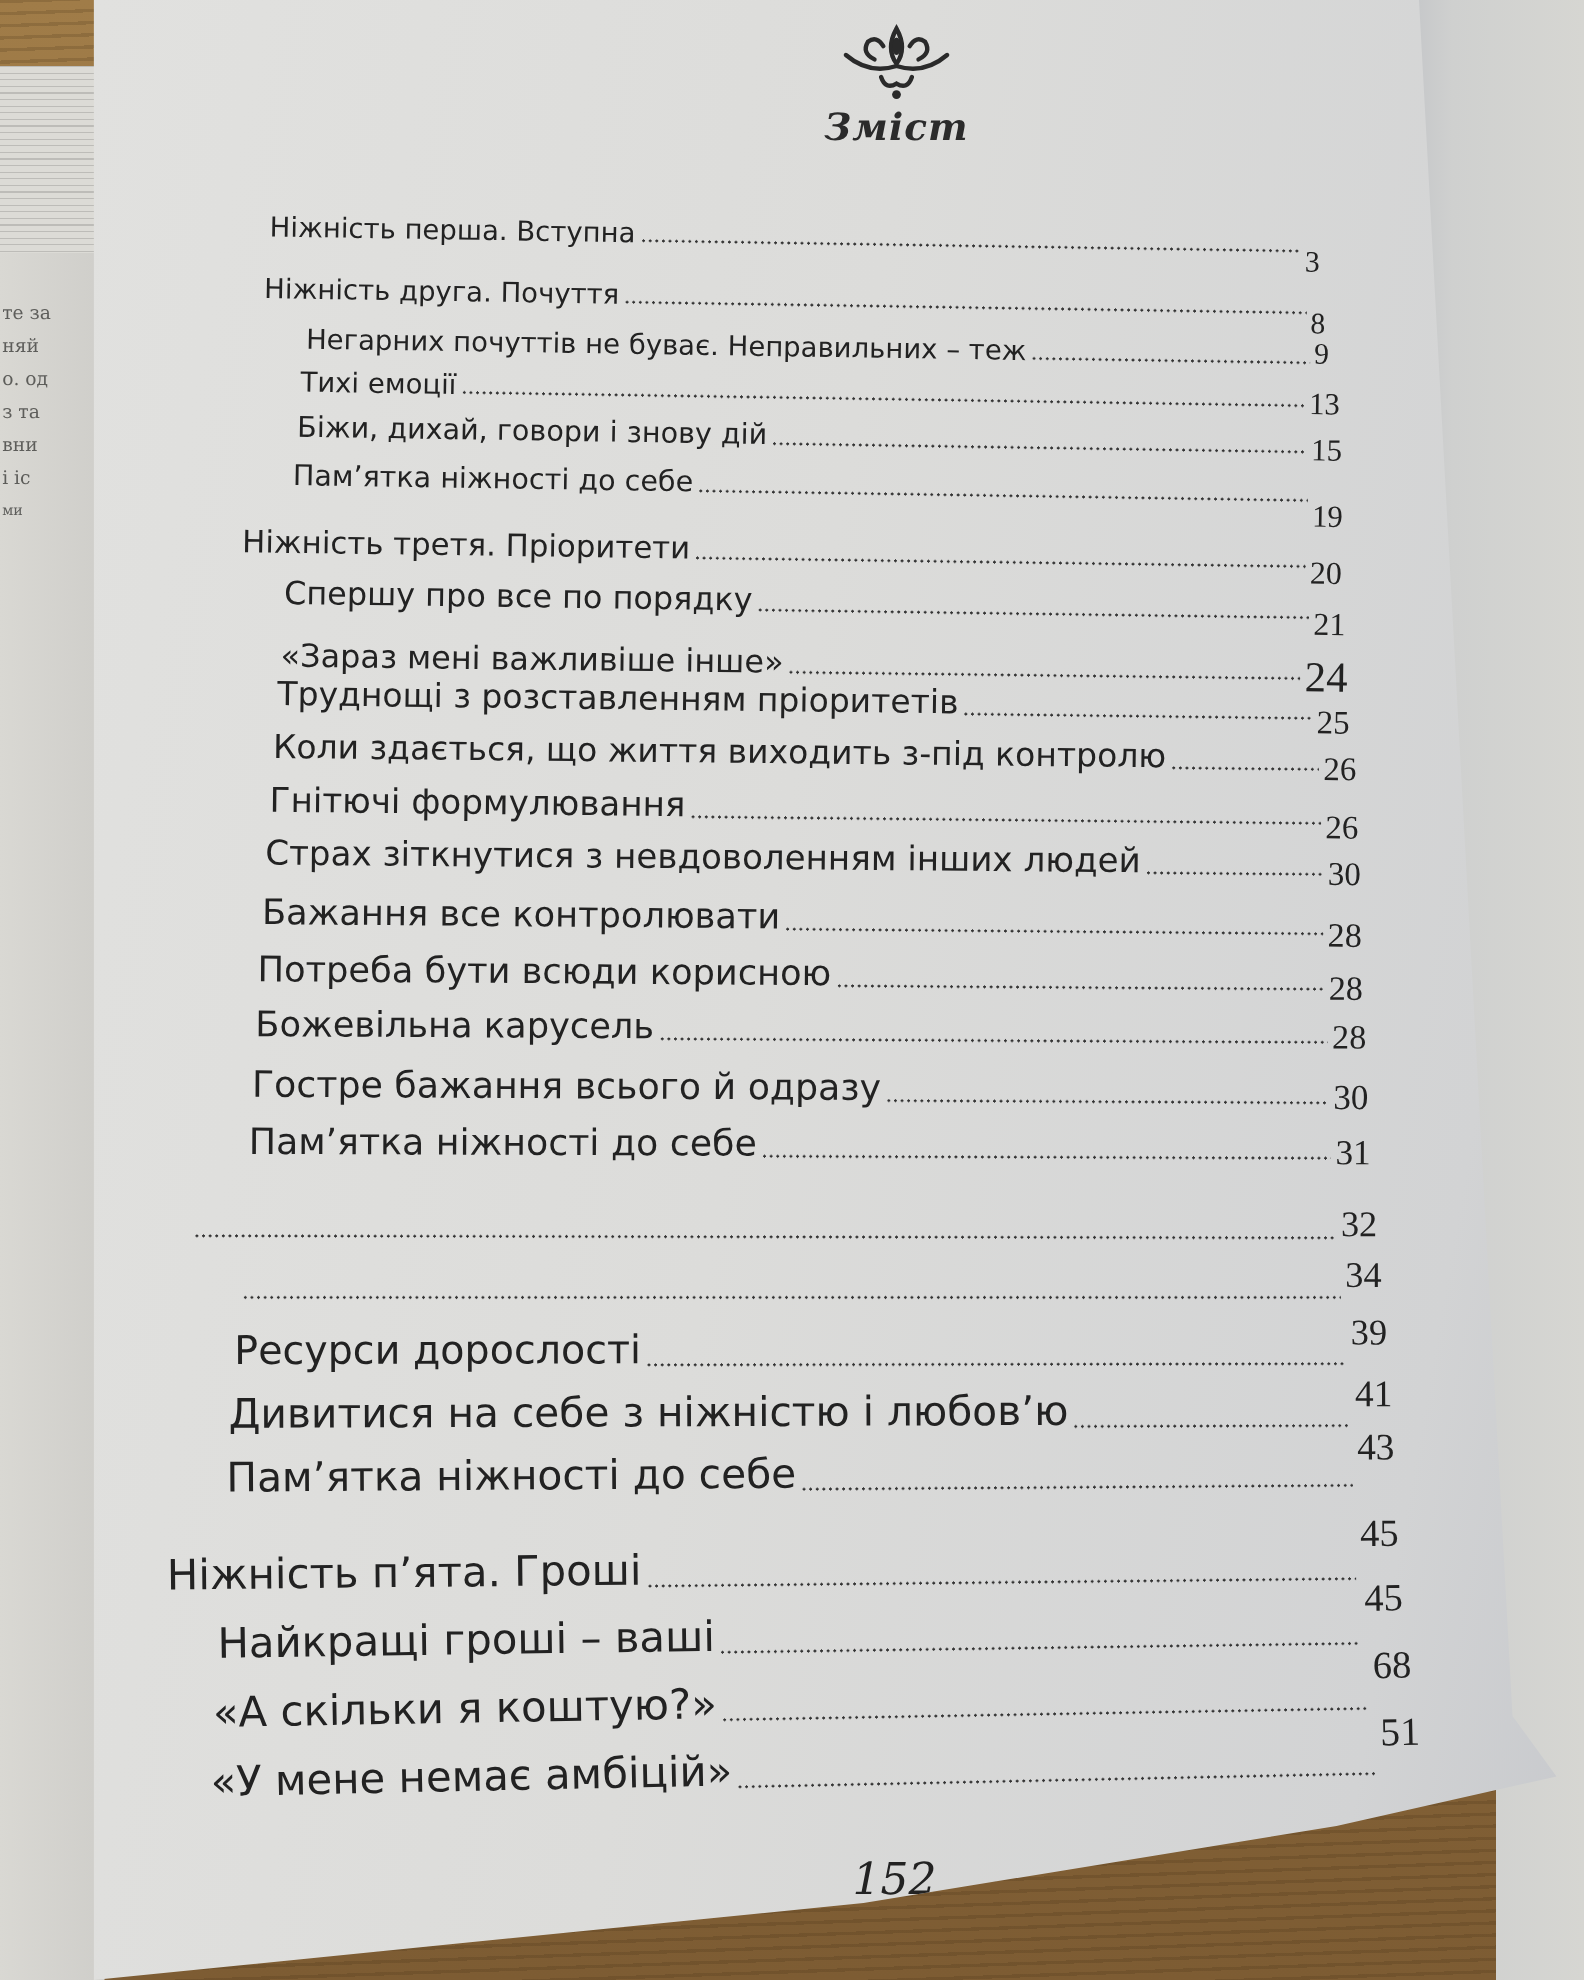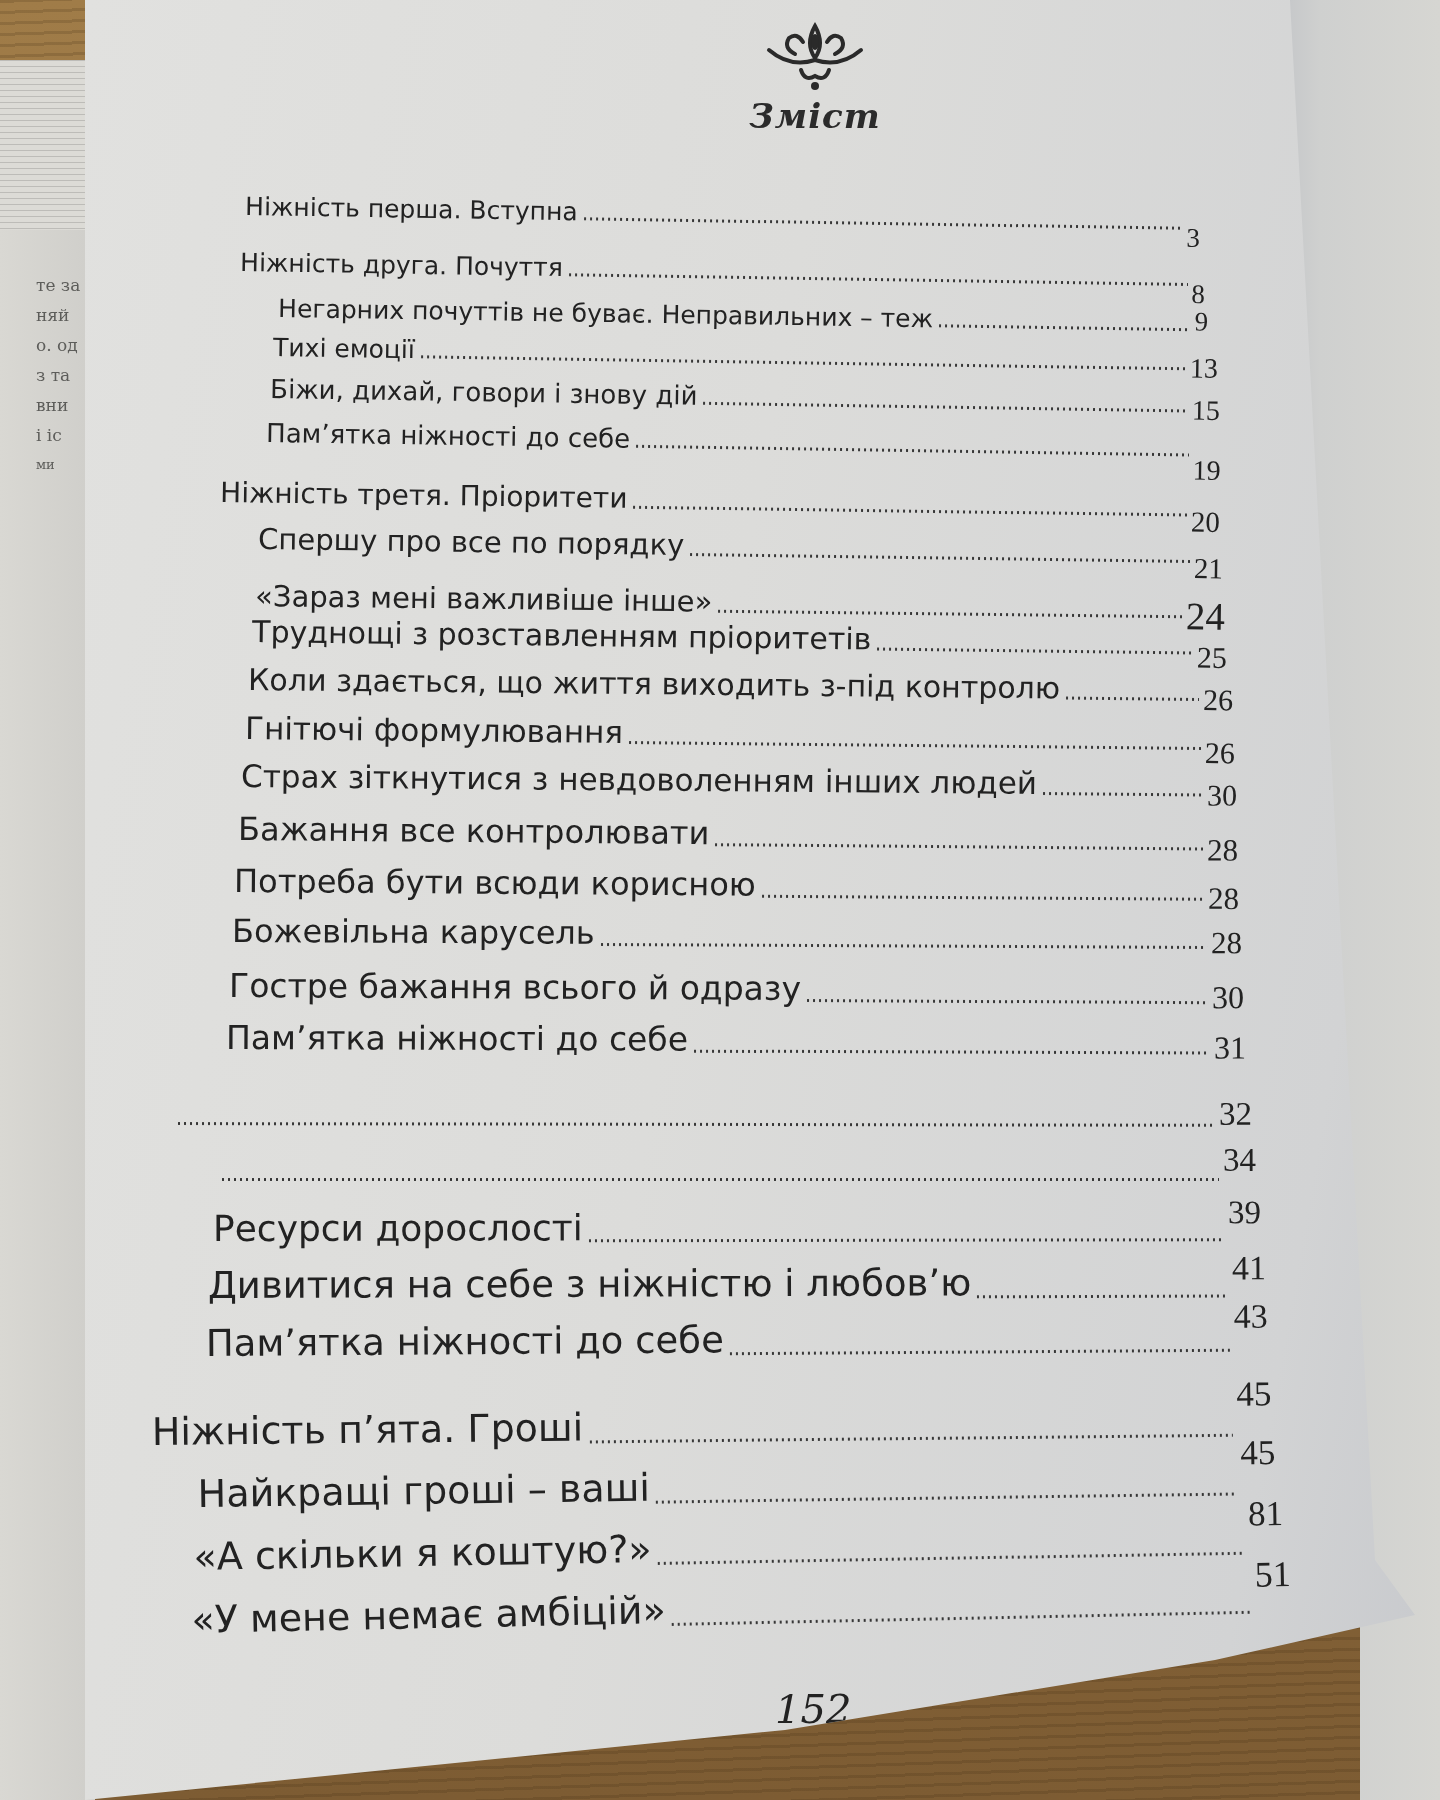--- a/index.html
+++ b/index.html
@@ -18,21 +18,21 @@
     position:absolute; left:0; top:60px; width:95px; height:1740px;
     background:linear-gradient(90deg,#d9d8d3,#cfceca);
     overflow:hidden;
   }
   .left-book .stripes {
     position:absolute; left:0; top:0; width:100%; height:170px;
     background:repeating-linear-gradient(180deg,#bdbcb8 0 1px,#dcdbd6 1px 6px);
   }
   .left-book .frag {
     position:absolute; left:2px; font-size:17px; color:#5d5d5a; line-height:30px;
-    white-space:nowrap; font-family:"DejaVu Serif", serif;margin-left:34px;
+    white-space:nowrap; font-family:"DejaVu Serif", serif;
   }
   .right-page {
     position:absolute; top:0; right:0; width:200px; height:1800px;
     background:linear-gradient(90deg,#b9bcc2,#cfd0cf 40%,#d6d6d2);
     clip-path:polygon(0 0,100% 0,100% 100%,120px 100%,120px 1570px,0 0);
   }
   .page {
     position:absolute; left:85px; top:0; width:1370px; height:1800px;
     background:linear-gradient(100deg,#e1e1df 0%,#dcdcda 45%,#d2d3d4 85%,#c6c8cc 100%);
     clip-path:polygon(0 0,1205px 0,1290px 1560px,1330px 1615px,1130px 1660px,700px 1730px,0 1800px);
@@ -214,19 +214,19 @@
     <span class="num" style="top:-28px;font-size:35px">45</span>
 </div>
 <div class="toc-row" style="left:198px;top:1472px;width:1078px;font-size:38px;transform:rotate(-0.8deg);transform-origin:left bottom">
   <span class="label">Найкращі гроші – ваші</span>
     <span class="leader"></span>
     <span class="num" style="top:-28px;font-size:35px">45</span>
 </div>
 <div class="toc-row" style="left:194px;top:1535px;width:1090px;font-size:38px;transform:rotate(-1deg);transform-origin:left bottom">
   <span class="label">«А скільки я коштую?»</span>
     <span class="leader"></span>
-    <span class="num" style="top:-26px;font-size:35px">81</span>
+    <span class="num" style="top:-26px;font-size:35px">68</span>
 </div>
 <div class="toc-row" style="left:192px;top:1598px;width:1100px;font-size:38px;transform:rotate(-1.2deg);transform-origin:left bottom">
   <span class="label">«У мене немає амбіцій»</span>
     <span class="leader"></span>
     <span class="num" style="top:-24px;font-size:36px">51</span>
 </div>
 
 </body></html>

